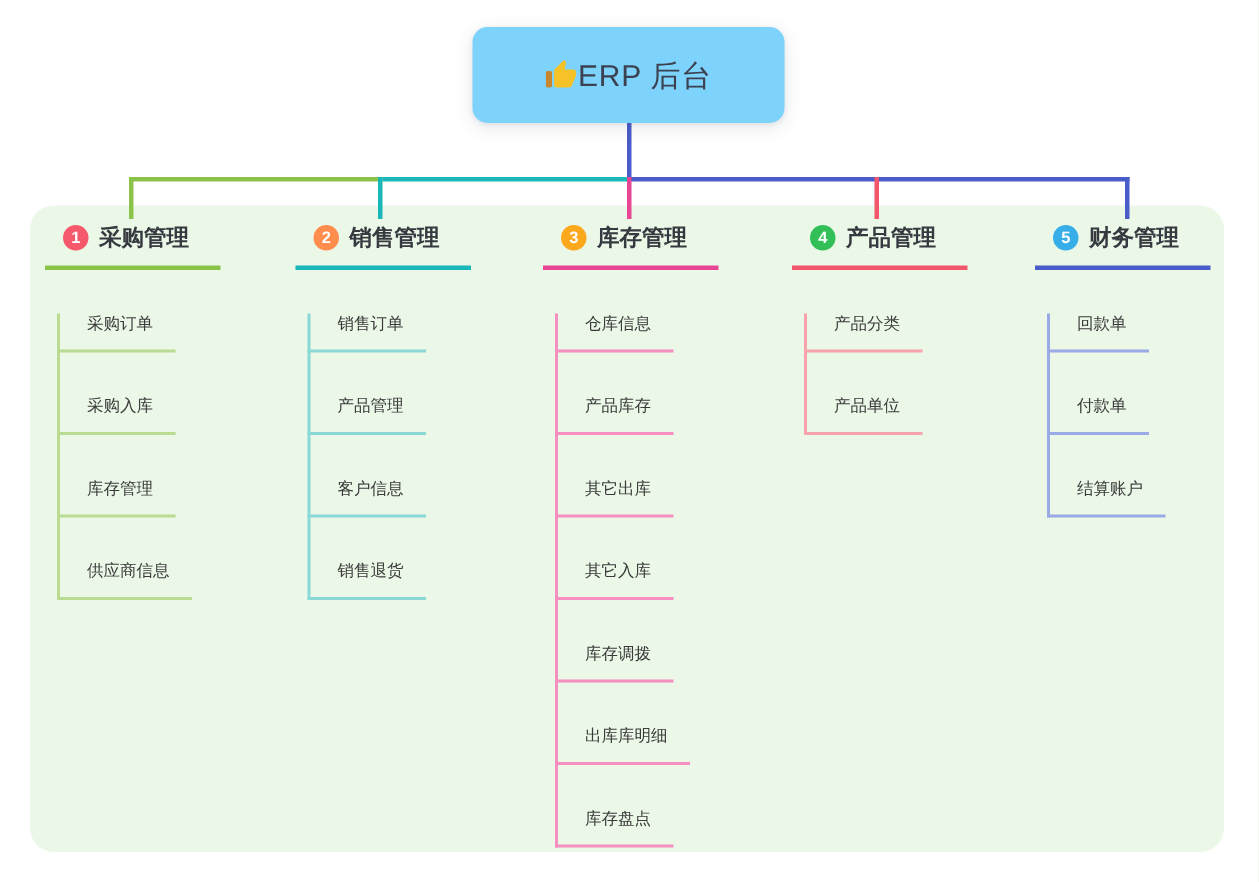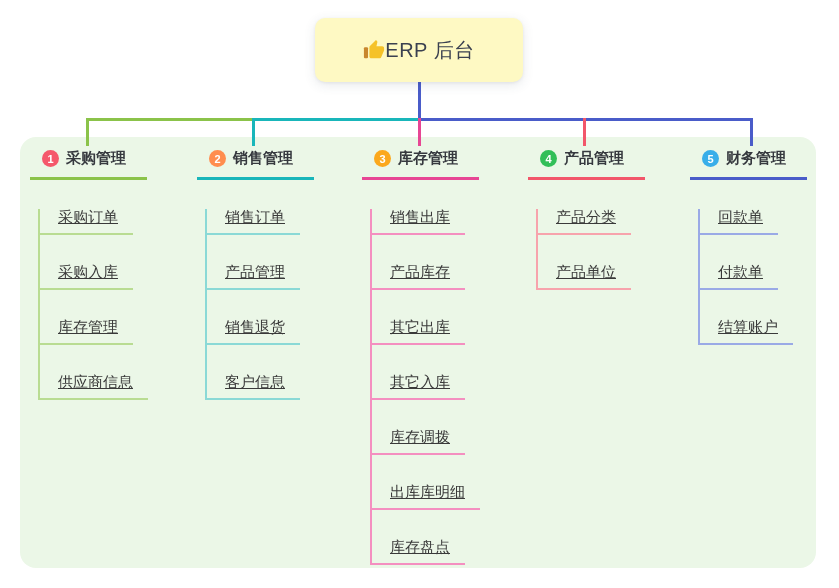--- a/index.html
+++ b/index.html
@@ -5,21 +5,21 @@
   html,body{margin:0;padding:0;}
   body{
     width:839px;height:588px;position:relative;overflow:hidden;
     background:#ffffff;
     font-family:"Liberation Sans","DejaVu Sans",sans-serif;
     color:#36393f;
   }
   
   .root-card{
     position:absolute;left:315px;top:18px;width:208px;height:64px;
-    background:#fef9c3;border-radius:10px;
+    background:#7dd3fc;border-radius:10px;
     box-shadow:0 3px 12px rgba(60,70,90,.12),0 1px 3px rgba(60,70,90,.08);
     display:flex;align-items:center;justify-content:center;
     z-index:3;
   }
   .root-title{font-size:20px;font-weight:500;color:#3b4150;letter-spacing:.5px;}
   .root-icon{display:inline-flex;}
   
   .conn{position:absolute;z-index:2;}
   .v-root{left:418px;top:82px;width:3px;height:38px;}
   .h-seg{top:118px;height:3px;}
@@ -57,21 +57,21 @@
     display:flex;align-items:center;justify-content:center;
     background:var(--badge);
   }
   .branch-title{font-size:15px;font-weight:700;color:#36393f;white-space:nowrap;}
   .list{position:relative;margin-left:8px;}
   .spine{position:absolute;left:0;top:0;bottom:0;width:2px;background:var(--light);}
   .item{
     width:fit-content;white-space:nowrap;
     margin-top:29px;padding:0 15px 9px 20px;
     border-bottom:2px solid var(--light);
-    font-size:15px;line-height:15px;color:#3a3a3a;text-decoration:underline;
+    font-size:11px;line-height:15px;color:#3a3a3a;
   }
   .item:first-of-type{margin-top:24px;}
 </style>
 </head>
 <body>
 
 <div class="root-card">
   <span class="root-icon">
     <svg viewBox="0 0 24 24" width="22" height="22" aria-hidden="true">
       <path fill="#f5c228" d="M23 10c0-1.1-.9-2-2-2h-6.31l.95-4.57.03-.32c0-.41-.17-.79-.44-1.06L14.17 1 7.59 7.59C7.22 7.95 7 8.45 7 9v10c0 1.1.9 2 2 2h9c.83 0 1.54-.5 1.84-1.22l3.02-7.05c.09-.23.14-.47.14-.72v-2z"></path>
@@ -108,33 +108,33 @@
 
   <div class="branch" style="--line: #19b6ba; --light: #8ad9d6; --badge: #ff8d4e;">
     <div class="branch-header">
       <span class="badge">2</span>
       <span class="branch-title">销售管理</span>
     </div>
     <div class="list">
       <div class="spine"></div>
     <div class="item">销售订单</div>
         <div class="item">产品管理</div>
+        <div class="item">客户信息</div>
         <div class="item">销售退货</div>
-        <div class="item">客户信息</div>
       </div>
   </div>
 
   <div class="branch" style="--line: #e74694; --light: #f48fc0; --badge: #fba81c;">
     <div class="branch-header">
       <span class="badge">3</span>
       <span class="branch-title">库存管理</span>
     </div>
     <div class="list">
       <div class="spine"></div>
-    <div class="item">销售出库</div>
+    <div class="item">仓库信息</div>
         <div class="item">产品库存</div>
         <div class="item">其它出库</div>
         <div class="item">其它入库</div>
         <div class="item">库存调拨</div>
         <div class="item">出库库明细</div>
         <div class="item">库存盘点</div>
       </div>
   </div>
 
   <div class="branch" style="--line: #f2566a; --light: #f7a3ac; --badge: #32bf58;">

